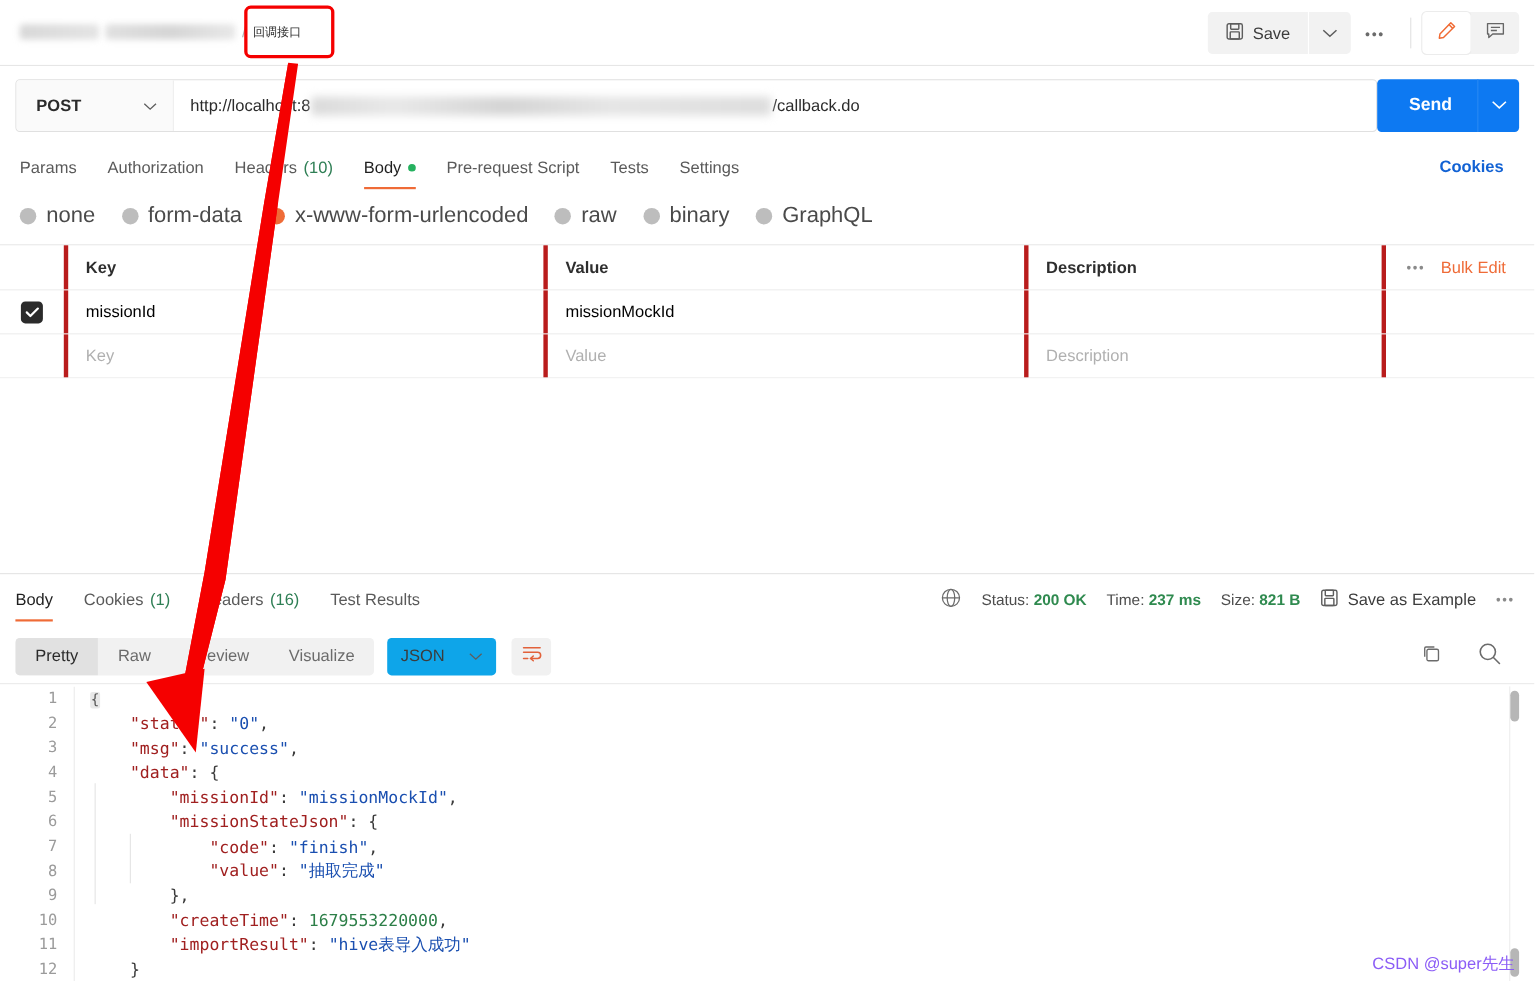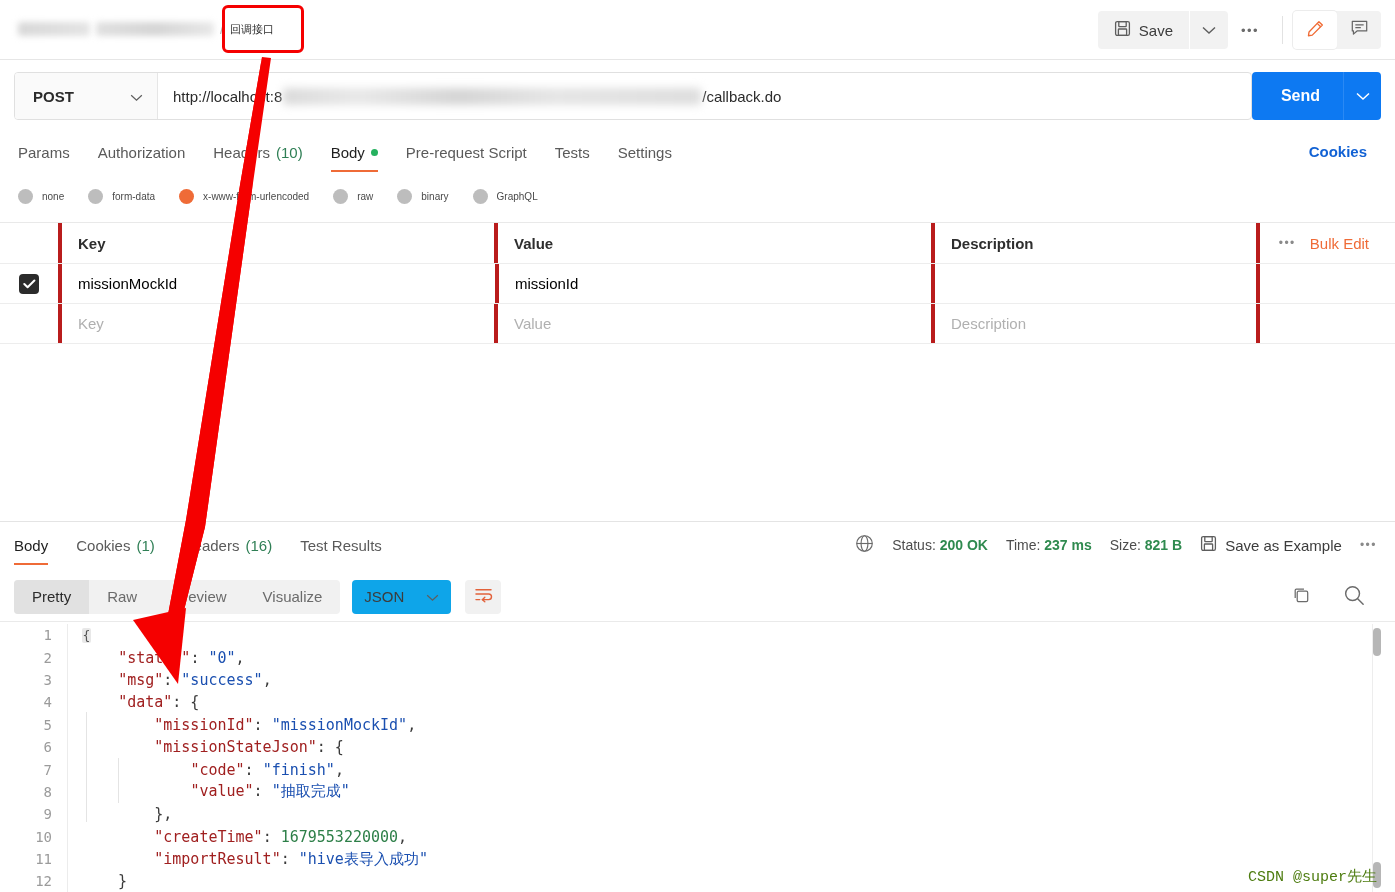--- a/index.html
+++ b/index.html
@@ -170,21 +170,21 @@
   }
 
   
   .radio-row {
     position: absolute; left: 18px; top: 182px;
     height: 28px; display: flex; align-items: center; gap: 0;
   }
   .radio-item {
     display: flex; align-items: center; gap: 9px;
     margin-right: 24px; cursor: pointer;
-    font-size: 10px; color: #4a4a4a;
+    font-size: 20px; color: #4a4a4a;
   }
   .radio-dot {
     width: 15px; height: 15px; border-radius: 50%;
     background: #bdbdbd;
   }
   .radio-dot.sel { background: #ef6b37; }
 
   
   .kvtable {
     position: absolute; left: 0; top: 222px;
@@ -320,22 +320,22 @@
     background: #b6b6b6; border-radius: 4px;
   }
   .vthumb2 {
     position: absolute; right: 2px; top: 238px;
     width: 8px; height: 26px;
     background: #b6b6b6; border-radius: 4px;
   }
 
   .watermark {
     position: absolute; right: 18px; bottom: 6px;
-    font-size: 15px; color: #4d7c0f;
-    font-family: Liberation Mono, monospace;
+    font-size: 15px; color: #8b5cf6;
+    font-family: Liberation Sans, sans-serif;
   }
 
   
   .arrow-svg {
     position: absolute; left: 0; top: 0;
     width: 1395px; height: 892px;
     pointer-events: none;
   }
 </style>
 </head>
@@ -487,22 +487,22 @@
     </div>
 
     <div class="kvrow">
       <div class="cell c-check">
         <span class="checkbox">
           <svg width="13" height="10" viewBox="0 0 13 10" fill="none" stroke="#ffffff" stroke-width="2" stroke-linecap="round" stroke-linejoin="round">
               <path d="M1.3 5 L4.6 8.3 L11.4 1.5"></path>
             </svg>
         </span>
       </div>
+      <div class="cell c-key">missionId</div>
       <div class="cell c-val">missionMockId</div>
-      <div class="cell c-key">missionId</div>
       <div class="cell c-desc"></div>
       <div class="cell c-bulk"></div>
     </div>
 
     <div class="kvrow">
       <div class="cell c-check"></div>
       <div class="cell c-key placeholder">Key</div>
       <div class="cell c-val placeholder">Value</div>
       <div class="cell c-desc placeholder">Description</div>
       <div class="cell c-bulk"></div>

